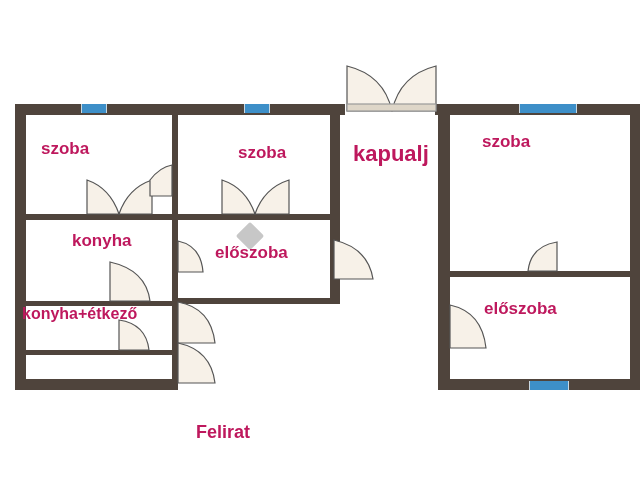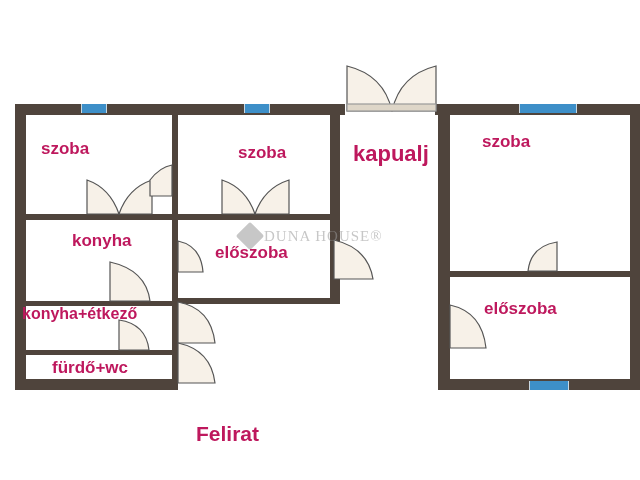--- a/index.html
+++ b/index.html
@@ -75,27 +75,25 @@
       <path d="M178 343 L178 383 L215 383 Q211 350 178 343 Z"></path>
 
       <path d="M557 242 L557 271 L528 271 Q531 246 557 242 Z"></path>
 
       <path d="M450 305 L450 348 L486 348 Q482 312 450 305 Z"></path>
     </g>
   </svg>
 
   <div class="watermark">
     <div class="wm-logo"></div>
-    <span class="wm-text">DUNA HOUSE®</span>
   </div>
 
   <span class="label" style="left:41px;top:139px;font-size:17px;">szoba</span>
   <span class="label" style="left:238px;top:143px;font-size:17px;">szoba</span>
   <span class="label" style="left:353px;top:141px;font-size:22px;">kapualj</span>
   <span class="label" style="left:482px;top:132px;font-size:17px;">szoba</span>
   <span class="label" style="left:72px;top:231px;font-size:17px;">konyha</span>
   <span class="label" style="left:215px;top:243px;font-size:17px;">előszoba</span>
   <span class="label" style="left:484px;top:299px;font-size:17px;">előszoba</span>
   <span class="label" style="left:22px;top:305px;font-size:16px;">konyha+étkező</span>
-  <span class="label" style="left:52px;top:358px;font-size:17px;">fürdő+wc</span>
 
-  <span class="label" style="left:196px;top:422px;font-size:21px;">Felirat</span>
+  <span class="label" style="left:196px;top:422px;font-size:18px;">Felirat</span>
 </div>
 
 </body></html>

